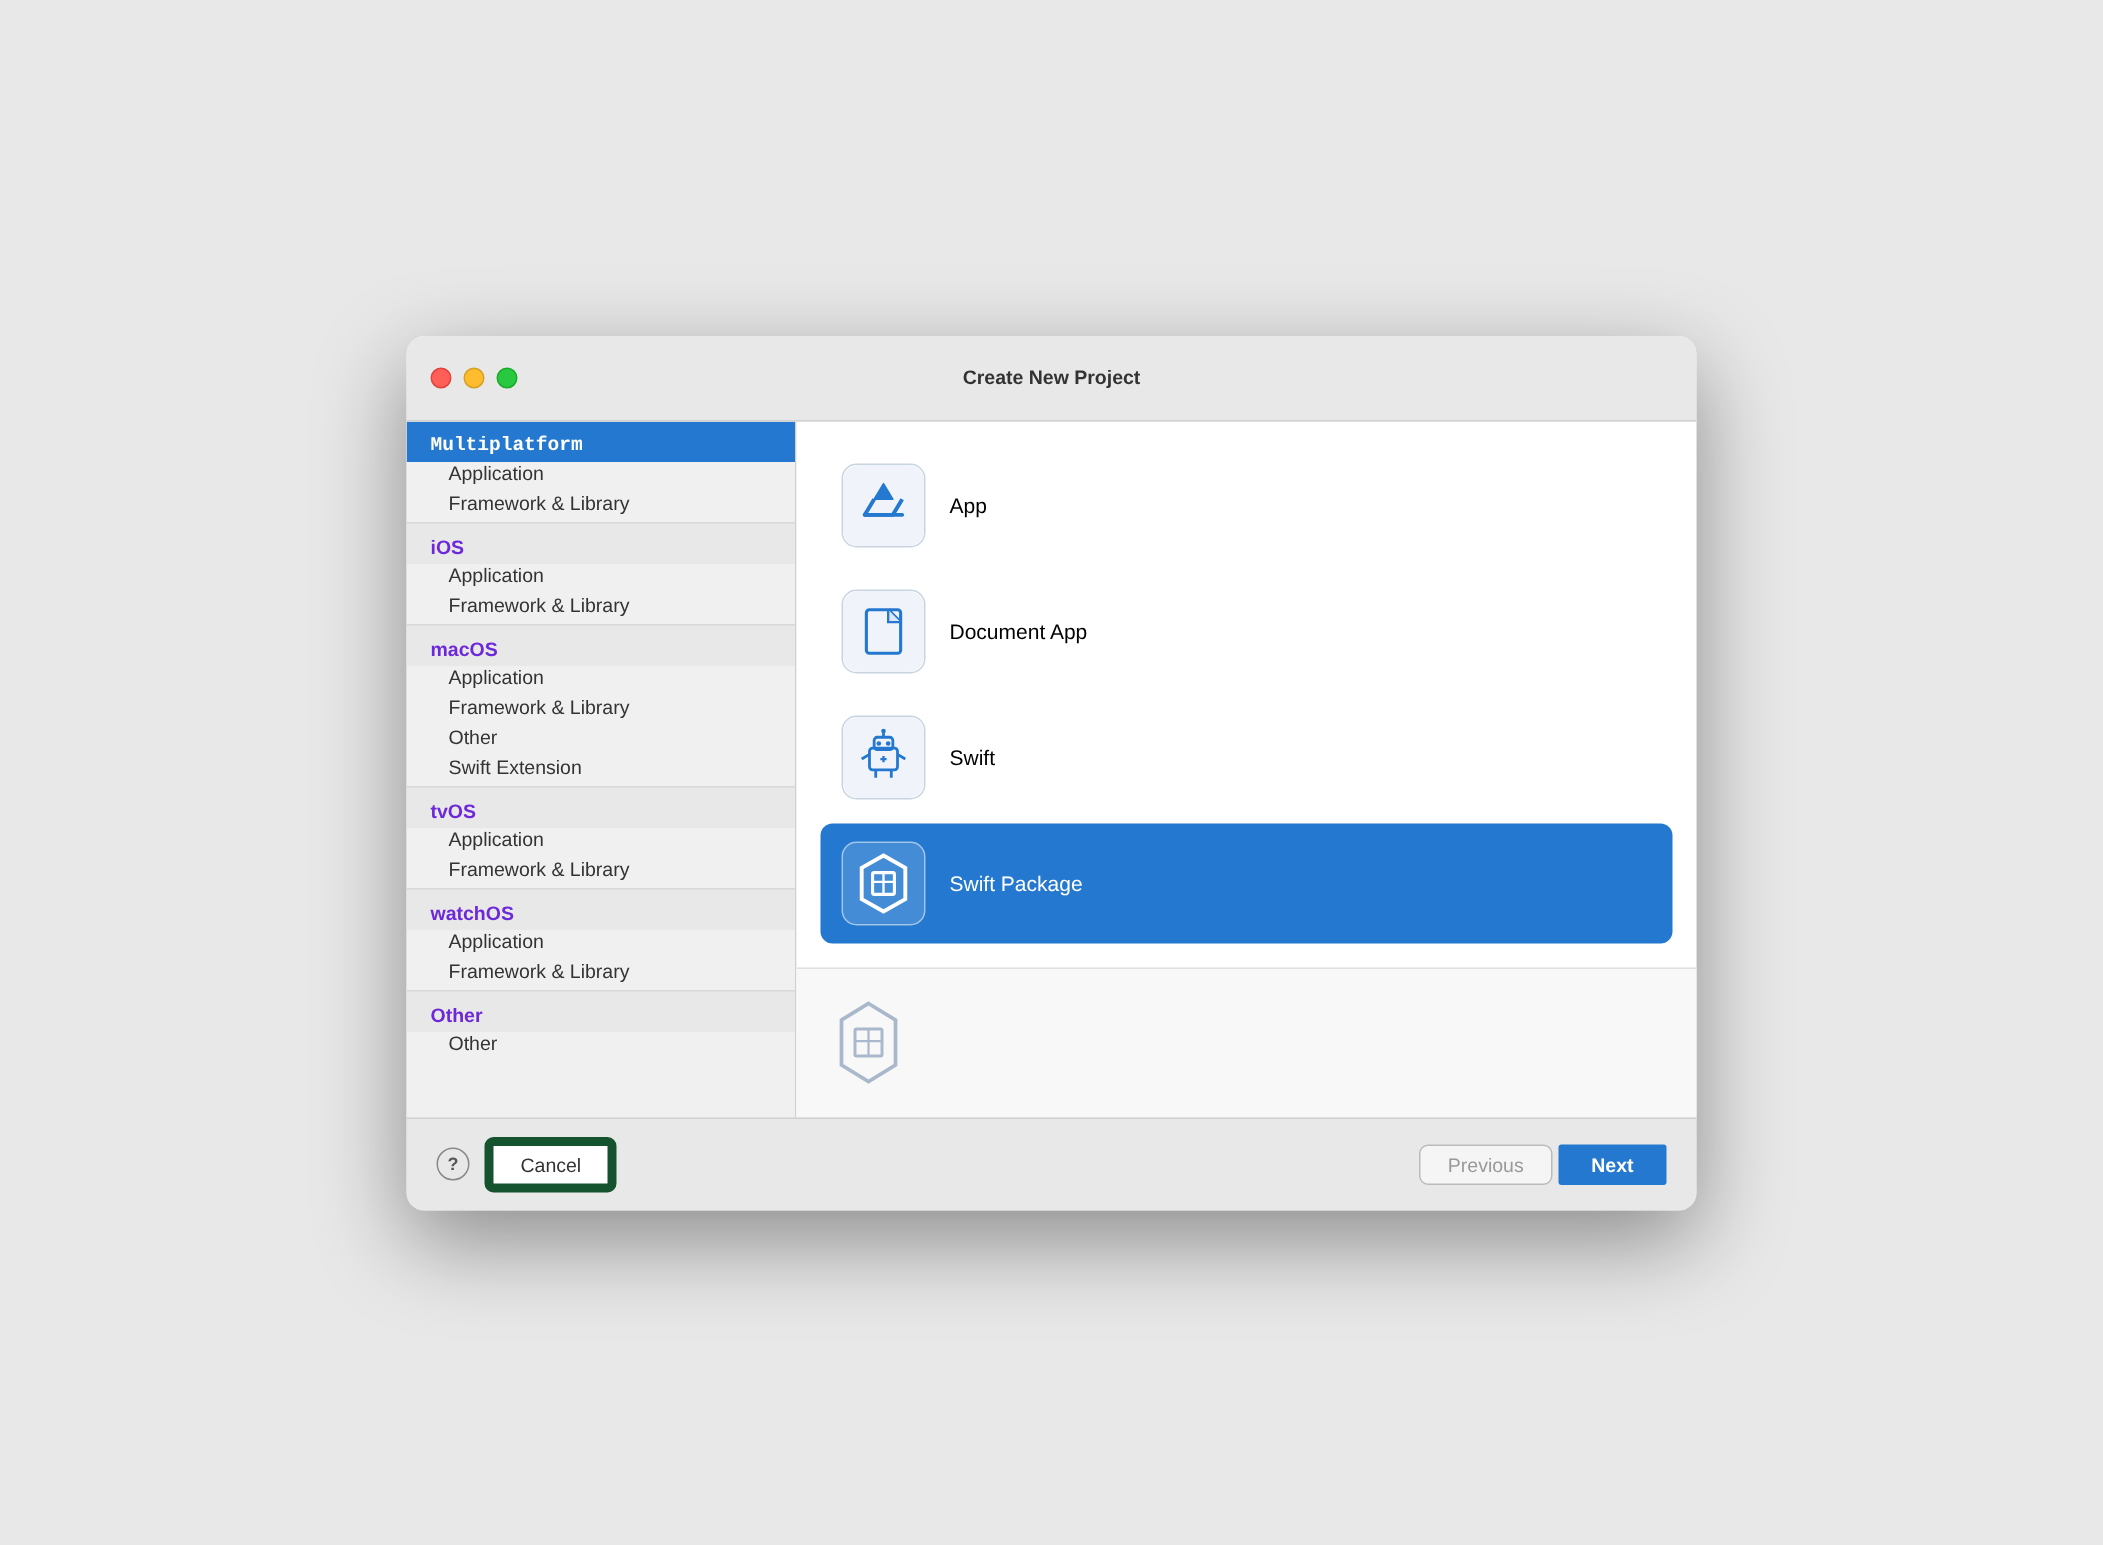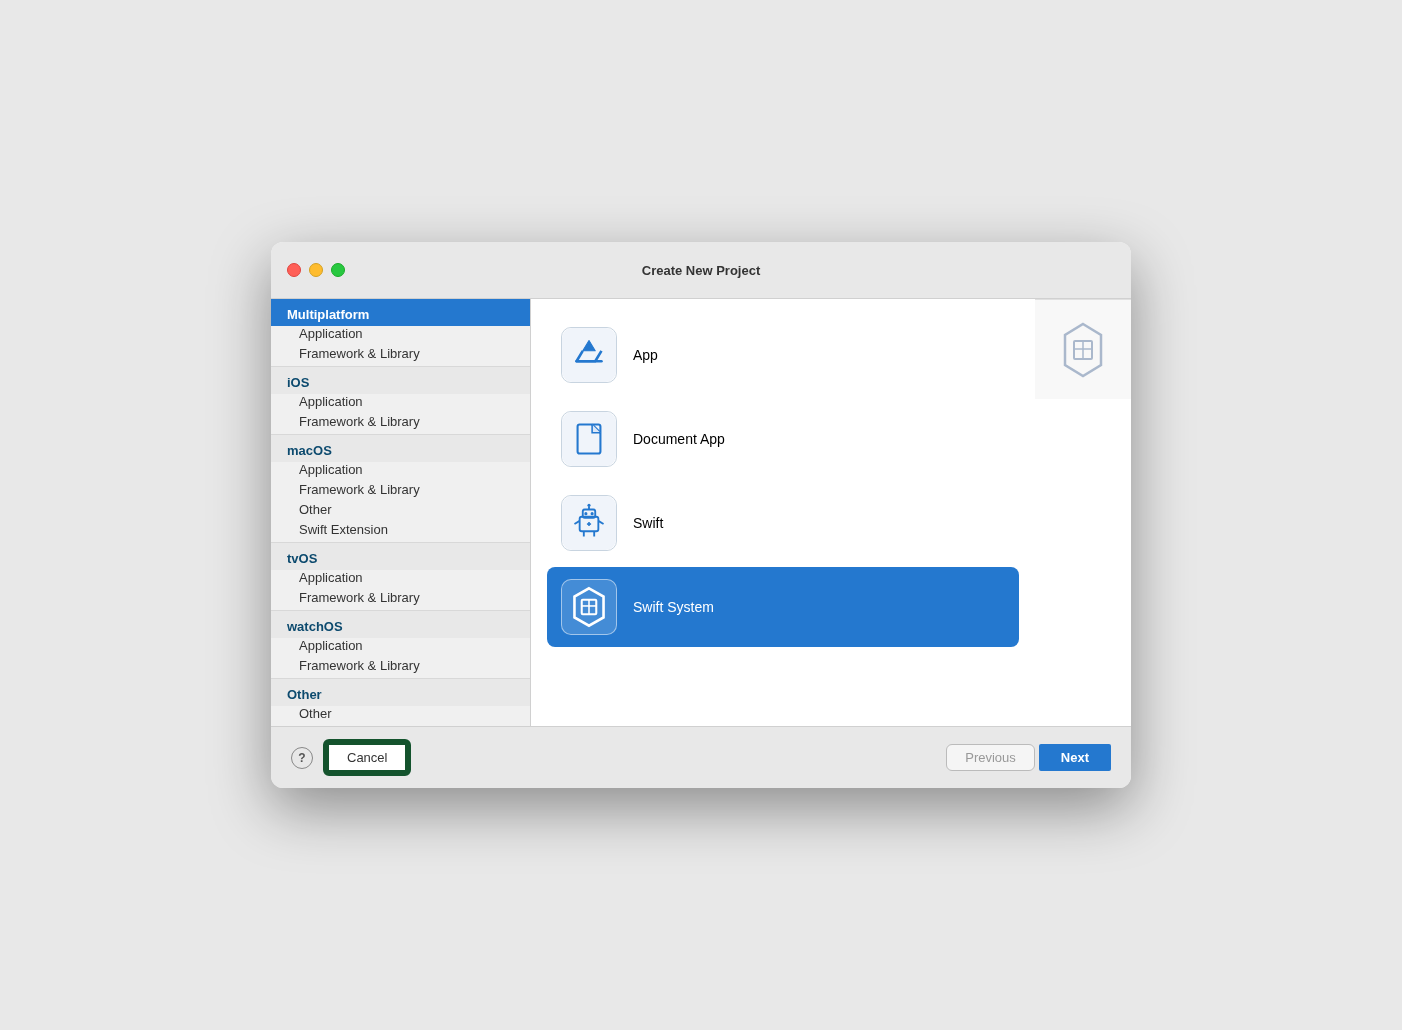--- a/index.html
+++ b/index.html
@@ -60,40 +60,42 @@
       width: 260px;
       background: #f0f0f0;
       border-right: 1px solid #d0d0d0;
       overflow-y: auto;
       flex-shrink: 0;
     }
     .sidebar-section-header {
       padding: 8px 16px 4px 16px;
       font-weight: 700;
       font-size: 13px;
-      color: #0c4a6e;
+      color: #6d28d9;
       background: #e8e8e8;
       border-top: 1px solid #d8d8d8;
     }
     .sidebar-section-header.first {
       border-top: none;
     }
     .sidebar-item {
       padding: 0 16px 5px 28px;
       font-size: 13px;
       color: #333;
       cursor: pointer;
     }
     .sidebar-section-header.selected-header {
       background: #2478cf;
       color: white;
+      font-family: Liberation Mono, monospace;
     }
     .main-panel {
       flex: 1;
       display: flex;
+      flex-direction: column;
       background: white;
     }
     .template-grid {
       flex: 1;
       padding: 16px;
       display: flex;
       flex-direction: column;
       gap: 4px;
       overflow-y: auto;
     }
@@ -305,21 +307,21 @@
           <div class="template-icon-wrapper" style="border-color: rgba(255,255,255,0.5); background: rgba(255,255,255,0.15);">
             <svg viewBox="0 0 52 52">
 
               <polygon points="26,8 40,16 40,36 26,44 12,36 12,16" fill="none" stroke="white" stroke-width="2.5"></polygon>
 
               <rect x="19" y="19" width="14" height="14" rx="1" fill="none" stroke="white" stroke-width="2"></rect>
               <line x1="19" y1="25" x2="33" y2="25" stroke="white" stroke-width="1.5"></line>
               <line x1="26" y1="19" x2="26" y2="33" stroke="white" stroke-width="1.5"></line>
             </svg>
           </div>
-          <span class="template-name">Swift System</span>
+          <span class="template-name">Swift Package</span>
         </div>
 
       </div>
 
       <div class="preview-panel">
         <div class="preview-icon">
           <svg viewBox="0 0 64 64" width="64" height="64">
             <polygon points="32,6 50,17 50,47 32,58 14,47 14,17" fill="none" stroke="#aab8cc" stroke-width="2.5"></polygon>
             <rect x="23" y="23" width="18" height="18" rx="1" fill="none" stroke="#aab8cc" stroke-width="2"></rect>
             <line x1="23" y1="31" x2="41" y2="31" stroke="#aab8cc" stroke-width="1.5"></line>

